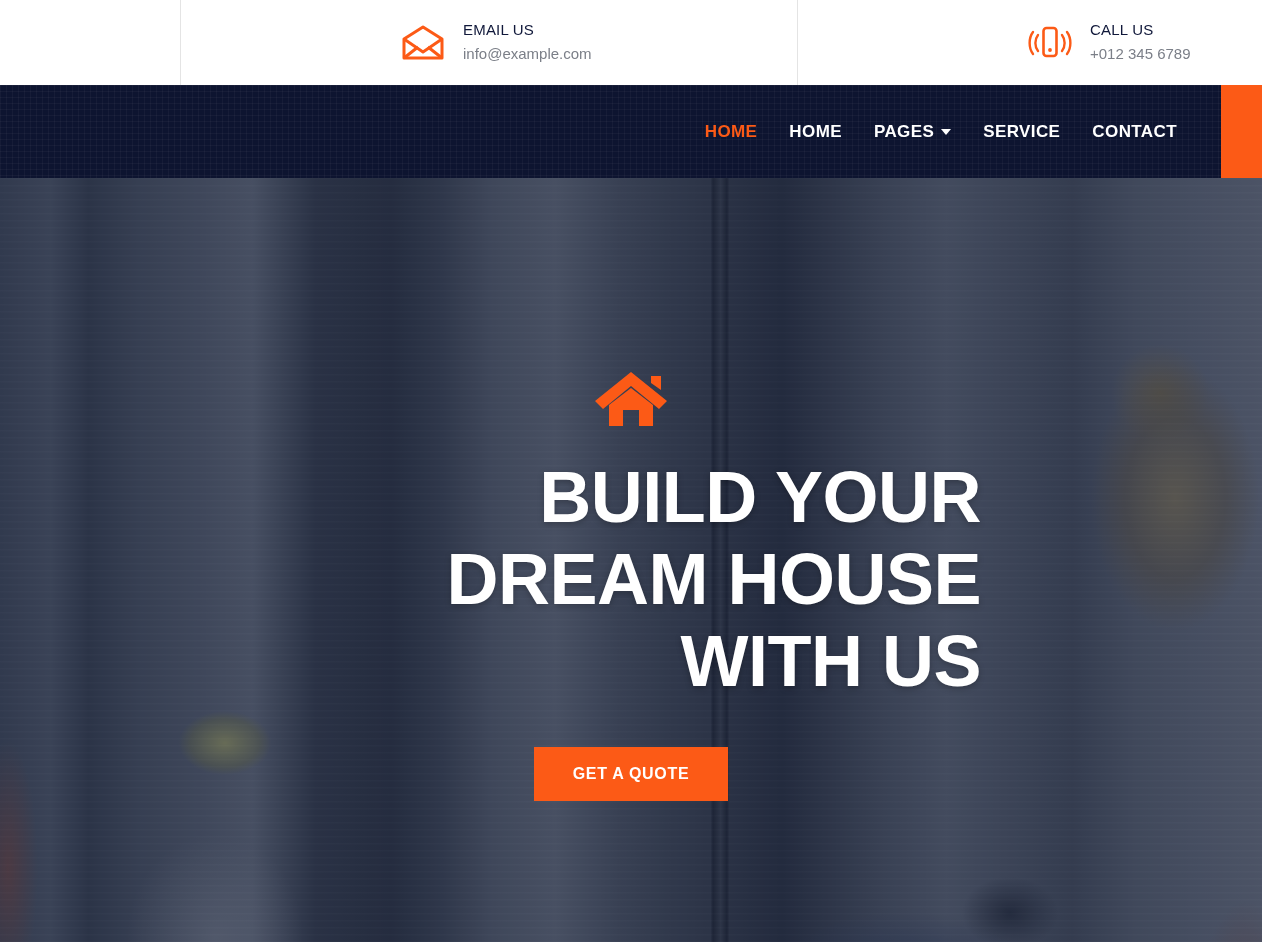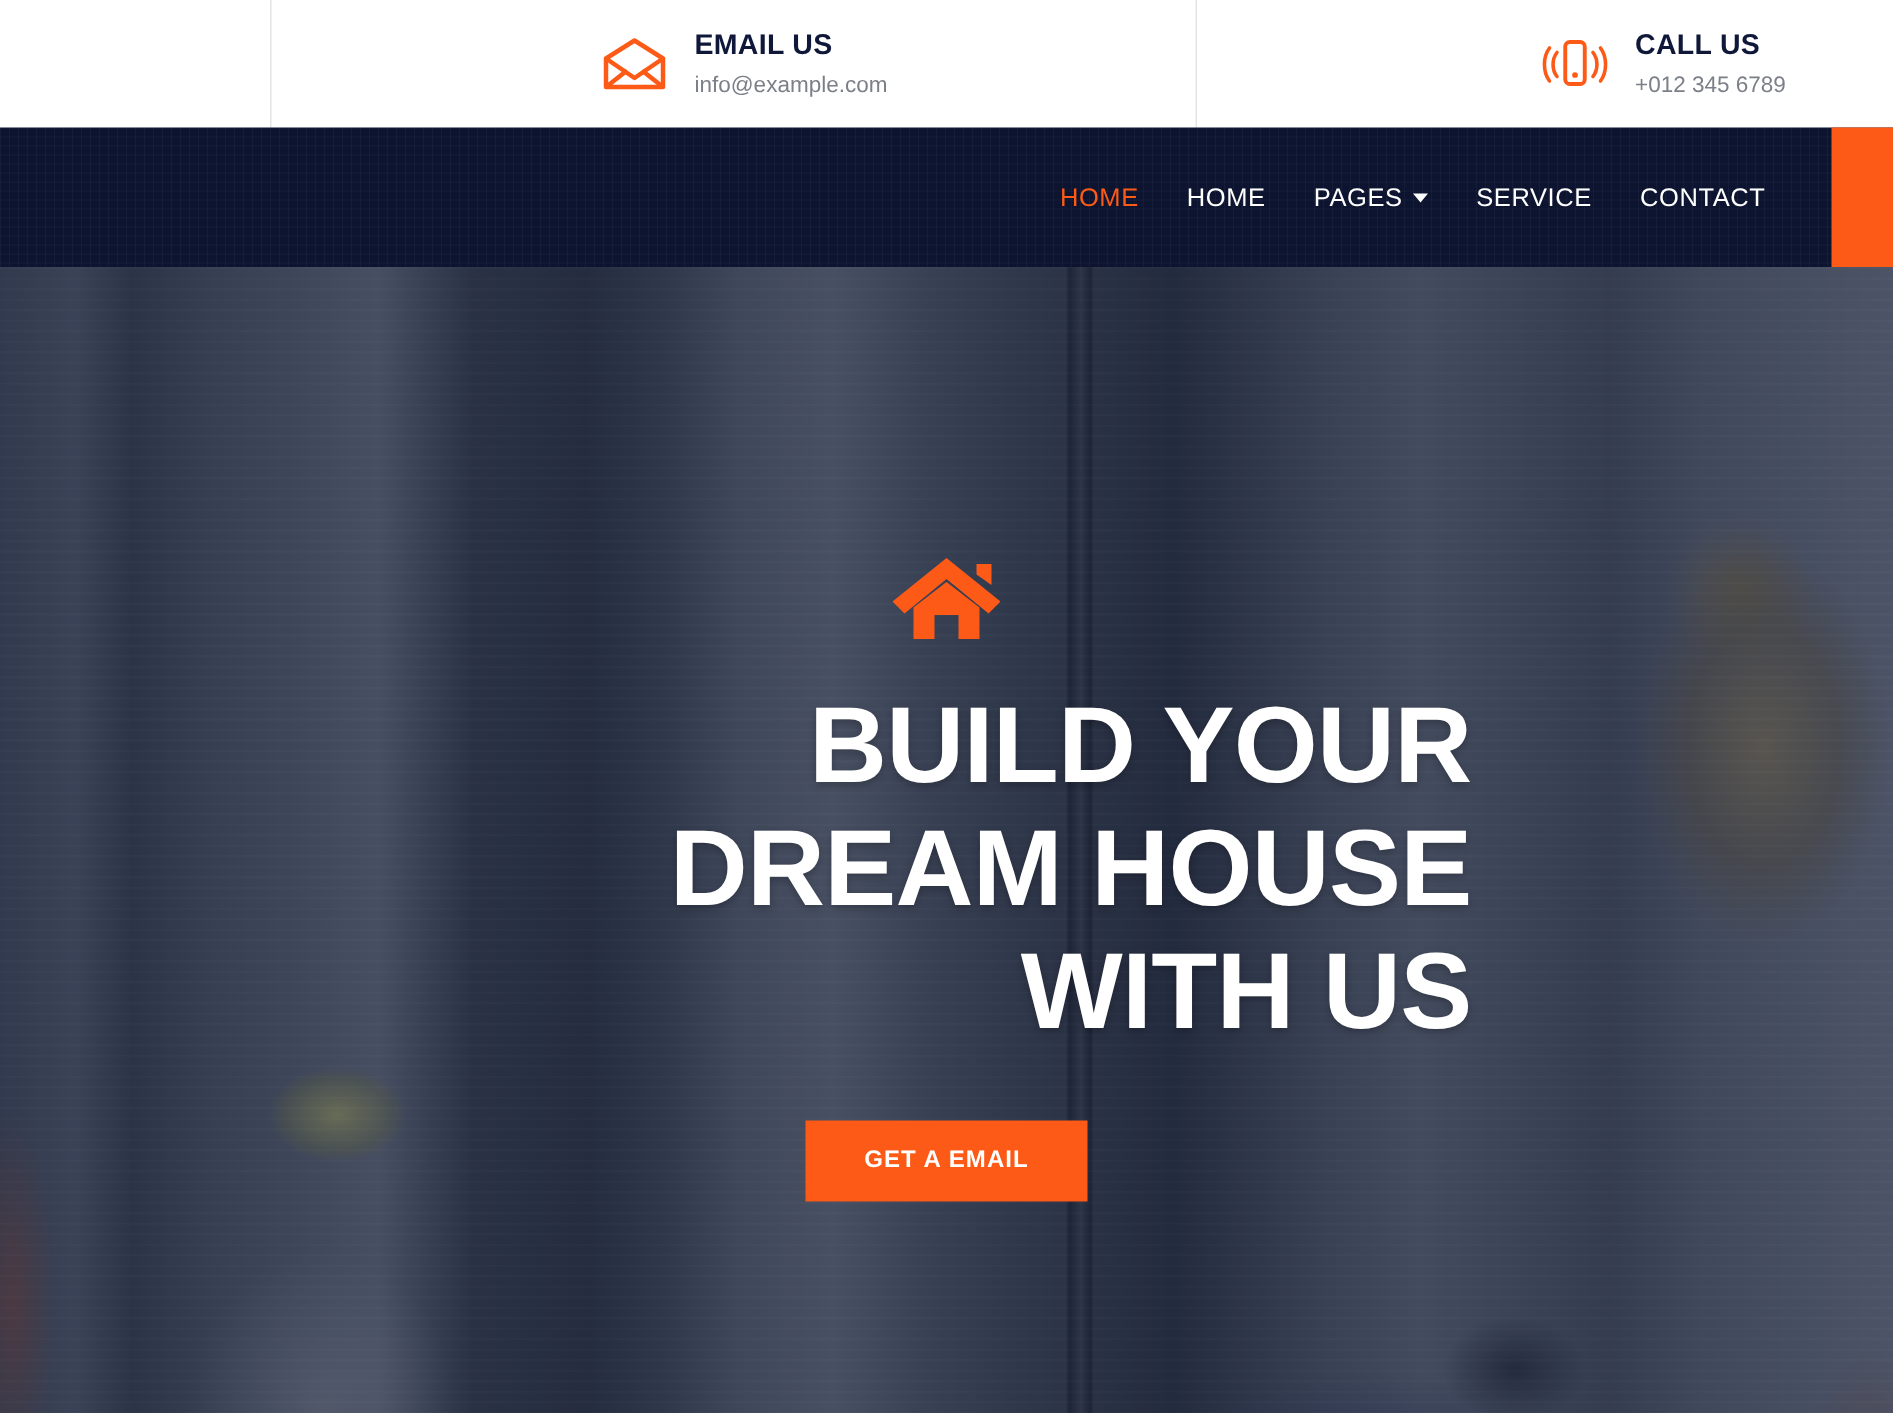--- a/index.html
+++ b/index.html
@@ -26,35 +26,36 @@
   .tb-call { flex:1 1 auto; padding-left:228px; }
 
   .tb-icon{
     width:48px; height:48px; flex:0 0 48px;
     display:flex; align-items:center; justify-content:center;
     margin-right:16px;
   }
   .tb-icon svg{ display:block; }
   .tb-text{ display:flex; flex-direction:column; justify-content:center; }
   .tb-label{
-    font-size:19px; font-weight:bold; color:#10183a;
+    font-size:15px; font-weight:normal; color:#10183a;
     letter-spacing:.2px; line-height:1.25; margin-bottom:5px;
   }
   .tb-value{
     font-size:15px; color:#7b7f88; line-height:1.25;
   }
 
   
   .navbar{
     position:absolute; left:0; top:85px; width:1262px; height:115px;
     background-color:#0d1430;
     background-image:
       linear-gradient(to right, rgba(255,255,255,.035) 1px, transparent 1px),
       linear-gradient(to bottom, rgba(255,255,255,.035) 1px, transparent 1px);
     background-size:6px 6px;
+    font-weight:bold;
   }
   .nav-accent{
     position:absolute; right:0; top:0; width:41px; height:93px;
     background:#fc5a16;
   }
   .nav-links{
     position:absolute; left:0; top:0; height:93px;
     width:1221px;
     display:flex; align-items:center; justify-content:flex-end;
     padding-right:28px;
@@ -227,15 +228,15 @@
 
   <div class="hero-inner">
     <div class="hero-icon">
       <svg width="72" height="58" viewBox="0 0 72 58">
         <path d="M0 31 L36 2 L72 31 L64 39 L36 16 L8 39 Z" fill="#fc5a16"></path>
         <path d="M56 6 L66 6 L66 20 L56 13 Z" fill="#fc5a16"></path>
         <path d="M14 35 L36 18 L58 35 L58 56 L44 56 L44 40 L28 40 L28 56 L14 56 Z" fill="#fc5a16"></path>
       </svg>
     </div>
     <h1 class="hero-title">BUILD YOUR DREAM HOUSE WITH US</h1>
-    <button class="hero-btn">GET A EMAIL</button>
+    <button class="hero-btn">GET A QUOTE</button>
   </div>
 </section>
 
 </body></html>

